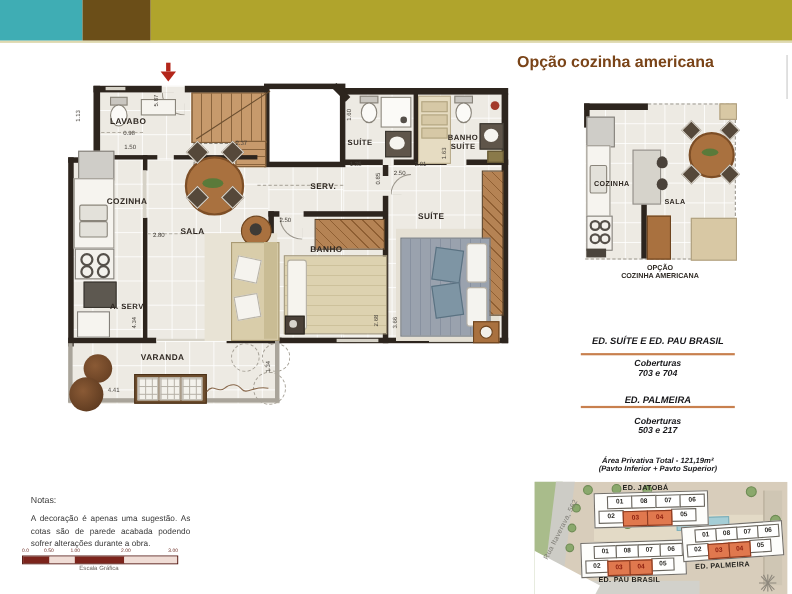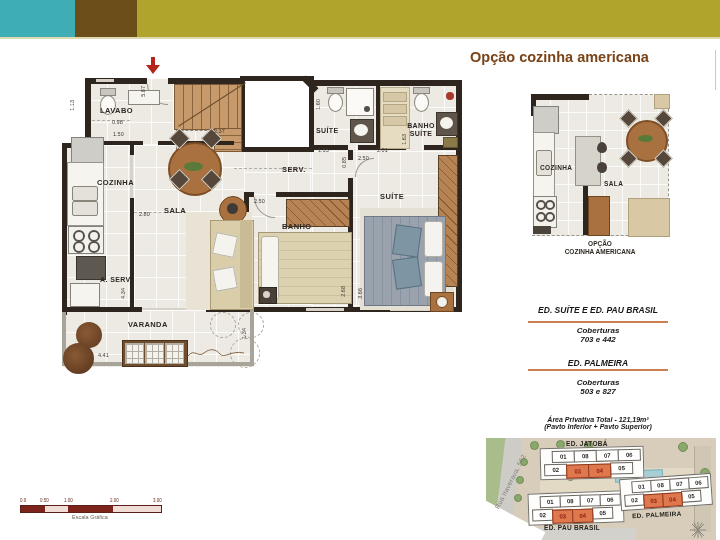--- a/index.html
+++ b/index.html
@@ -254,25 +254,25 @@
     <div class="abs" style="left:5px;top:152px;width:140px;text-align:center;font-size:6.5px;font-weight:bold;color:#2f2a24;line-height:1.3;">
       <div>OPÇÃO</div>
       <div>COZINHA AMERICANA</div>
     </div>
   </div>
 
   <div class="abs" style="left:528px;top:305px;width:140px;text-align:center;">
     <div class="itext" style="font-size:8.5px;white-space:nowrap;">ED. SUÍTE  E  ED. PAU BRASIL</div>
     <div class="uline" style="left:0;top:16px;width:140px;"></div>
     <div class="itext" style="margin-top:11px;font-size:8px;">Coberturas</div>
-    <div class="itext" style="font-size:8px;">703 e 442</div>
+    <div class="itext" style="font-size:8px;">703 e 704</div>
     <div class="itext" style="margin-top:14px;font-size:8.5px;">ED. PALMEIRA</div>
     <div class="uline" style="left:0;top:64px;width:140px;"></div>
     <div class="itext" style="margin-top:10px;font-size:8px;">Coberturas</div>
-    <div class="itext" style="font-size:8px;">503 e 827</div>
+    <div class="itext" style="font-size:8px;">503 e 217</div>
     <div class="itext" style="margin-top:20px;font-size:7px;">Área Privativa Total - 121,19m²</div>
     <div class="itext" style="font-size:7px;">(Pavto Inferior + Pavto Superior)</div>
   </div>
 
   <div class="abs" style="left:486px;top:438px;width:230px;height:102px;overflow:hidden;">
     <div class="abs" style="left:0;top:0;width:230px;height:102px;background:#d8cdbb;"></div>
     <div class="abs" style="left:-6px;top:-4px;width:26px;height:112px;background:#a9bc8b;transform:rotate(6deg);"></div>
     <div class="abs" style="left:13px;top:-4px;width:17px;height:114px;background:#cdccc6;transform:rotate(7deg);"></div>
     <div class="abs" style="left:0;top:90px;width:150px;height:12px;background:#d2d1cb;"></div>
     <div class="abs" style="left:-30px;top:72px;width:80px;height:60px;background:#ffffff;transform:rotate(28deg);"></div>
@@ -347,20 +347,24 @@
         <line x1="8" y1="0" x2="8" y2="16"></line>
           <line x1="0" y1="8" x2="16" y2="8"></line>
         <line x1="2" y1="2" x2="14" y2="14"></line>
           <line x1="14" y1="2" x2="2" y2="14"></line>
         <line x1="4" y1="0.5" x2="12" y2="15.5"></line>
           <line x1="12" y1="0.5" x2="4" y2="15.5"></line>
       </g>
     </svg>
   </div>
 
+  <div class="abs" style="left:28px;top:450px;width:150px;">
+    <div style="font-size:8px;color:#3a3a3a;">Notas:</div>
+    <div style="margin-top:8px;font-size:7.5px;line-height:1.45;color:#3a3a3a;text-align:justify;width:145px;">A decoração é apenas uma sugestão. As cotas são de parede acabada podendo sofrer alterações durante a obra.</div>
+  </div>
 
   <div class="abs" style="left:20px;top:498px;width:142px;">
     <span class="abs" style="left:0;top:0;font-size:4.5px;color:#6a2a22;">0.0</span>
     <span class="abs" style="left:20px;top:0;font-size:4.5px;color:#6a2a22;">0.50</span>
     <span class="abs" style="left:44px;top:0;font-size:4.5px;color:#6a2a22;">1.00</span>
     <span class="abs" style="left:90px;top:0;font-size:4.5px;color:#6a2a22;">2.00</span>
     <span class="abs" style="left:133px;top:0;font-size:4.5px;color:#6a2a22;">3.00</span>
     <div class="abs" style="left:0;top:7px;width:140px;height:6px;border:1px solid #5a1f18;display:flex;">
       <div style="width:24px;background:#7c241c;"></div>
       <div style="width:23px;background:#f0ddd6;"></div>

